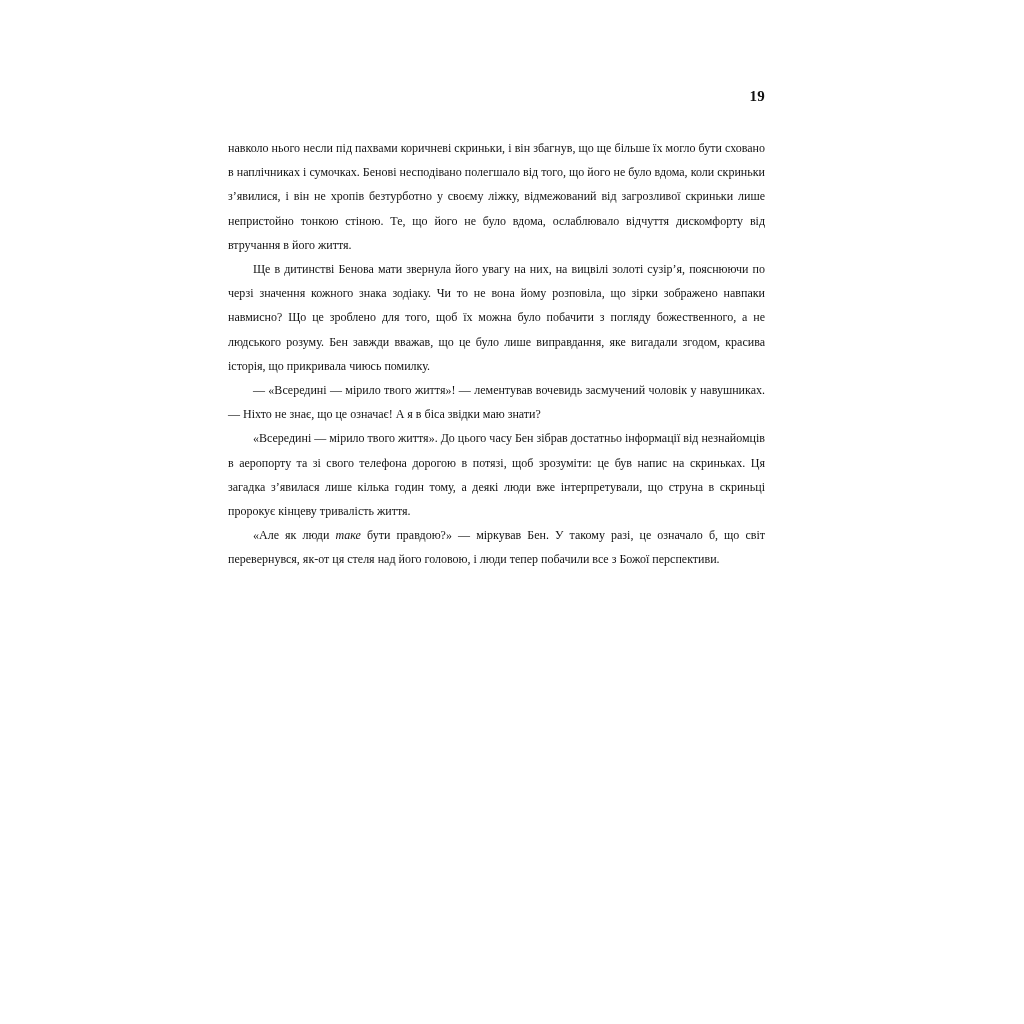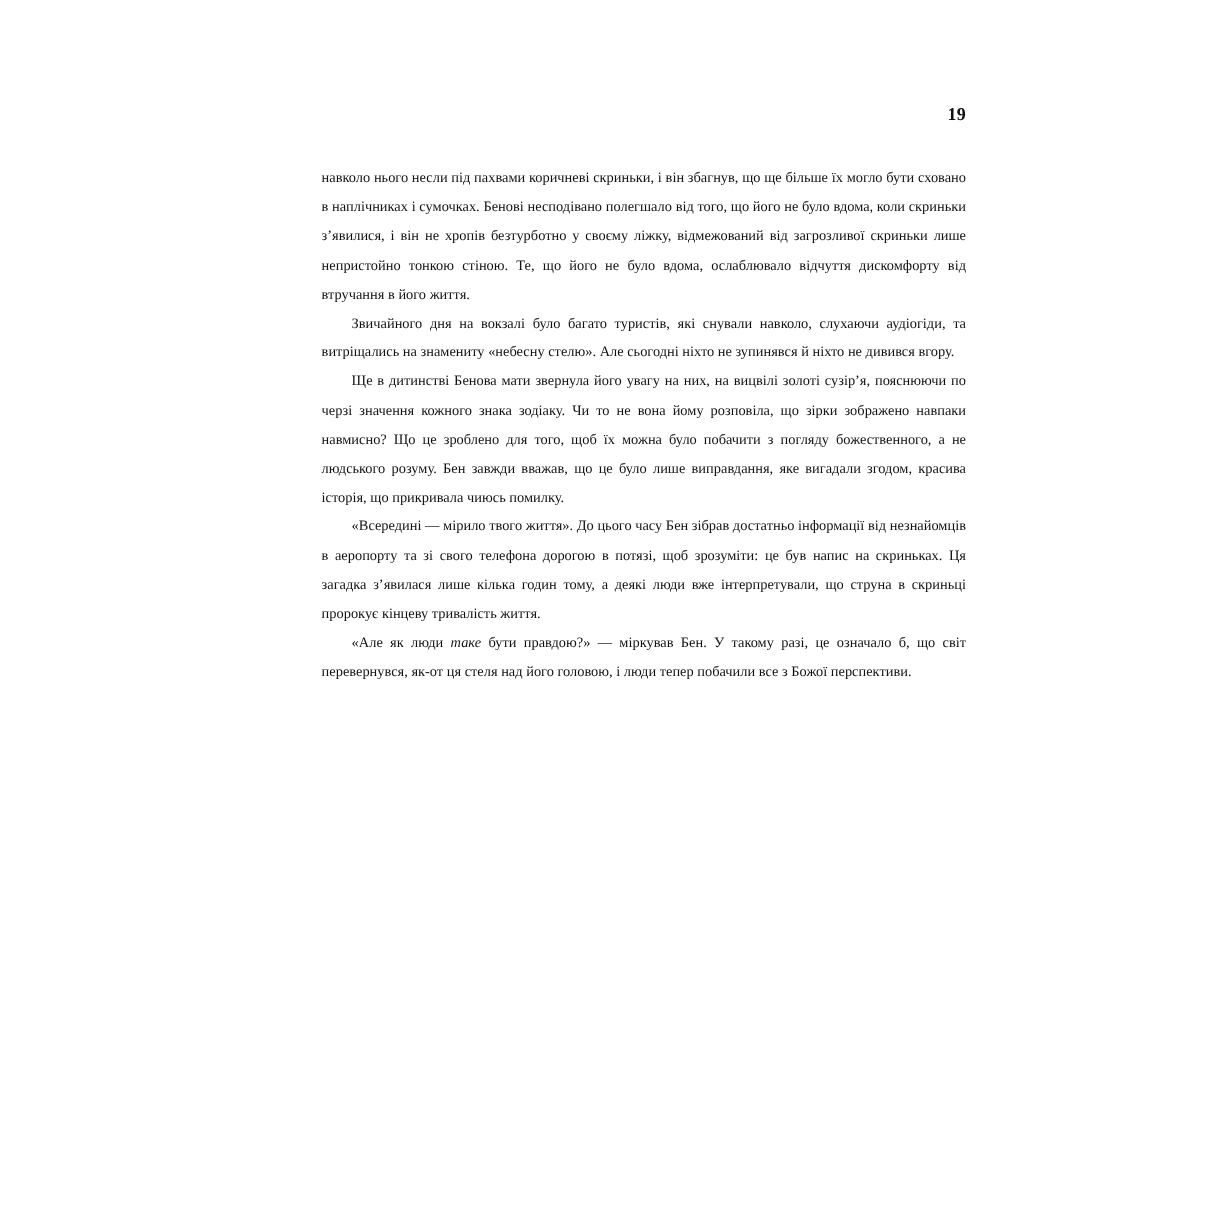--- a/index.html
+++ b/index.html
@@ -7,21 +7,20 @@
     padding: 0;
     background: #ffffff;
   }
   .page {
     position: relative;
     width: 848px;
     height: 1024px;
     background: #ffffff;
     box-sizing: border-box;
     overflow: hidden;
-    margin-left: 40px;
   }
   .folio {
     position: absolute;
     top: 88px;
     left: 228px;
     width: 537px;
     text-align: right;
     font-family: "Liberation Serif", "DejaVu Serif", serif;
     font-size: 15px;
     font-weight: 700;
@@ -61,24 +60,24 @@
 <body>
 
 <div class="page">
 
   <div class="folio">19</div>
 
   <div class="textblock">
 
     <p class="first">навколо нього несли під пахвами коричневі скриньки, і він збагнув, що ще більше їх могло бути сховано в наплічниках і сумочках. Бенові несподівано полегшало від того, що його не було вдома, коли скриньки з’явилися, і він не хропів безтурботно у своєму ліжку, відмежований від загрозливої скриньки лише непристойно тонкою стіною. Те, що його не було вдома, ослаблювало відчуття дискомфорту від втручання в його життя.</p>
 
-    <p>Звичайного дня на вокзалі було багато туристів, які снували навколо, слухаючи аудіогіди, та витріщались на знамениту «небесну стелю». Але сьогодні ніхто не зупинявся й ніхто не дивився вгору.</p>
 
     <p>Ще в дитинстві Бенова мати звернула його увагу на них, на вицвілі золоті сузір’я, пояснюючи по черзі значення кожного знака зодіаку. Чи то не вона йому розповіла, що зірки зображено навпаки навмисно? Що це зроблено для того, щоб їх можна було побачити з погляду божественного, а не людського розуму. Бен завжди вважав, що це було лише виправдання, яке вигадали згодом, красива історія, що прикривала чиюсь помилку.</p>
 
+    <p>— «Всередині — мірило твого життя»! — лементував вочевидь засмучений чоловік у навушниках. — Ніхто не знає, що це означає! А я в біса звідки маю знати?</p>
 
     <p>«Всередині — мірило твого життя». До цього часу Бен зібрав достатньо інформації від незнайомців в аеропорту та зі свого телефона дорогою в потязі, щоб зрозуміти: це був напис на скриньках. Ця загадка з’явилася лише кілька годин тому, а деякі люди вже інтерпретували, що струна в скриньці пророкує кінцеву тривалість життя.</p>
 
     <p><span>«Але як люди </span><span class="ital">таке</span><span> бути правдою?» — міркував Бен. У такому разі, це означало б, що світ перевернувся, як-от ця стеля над його головою, і люди тепер побачили все з Божої перспективи.</span></p>
 
   </div>
 
 </div>
 
 </body></html>

